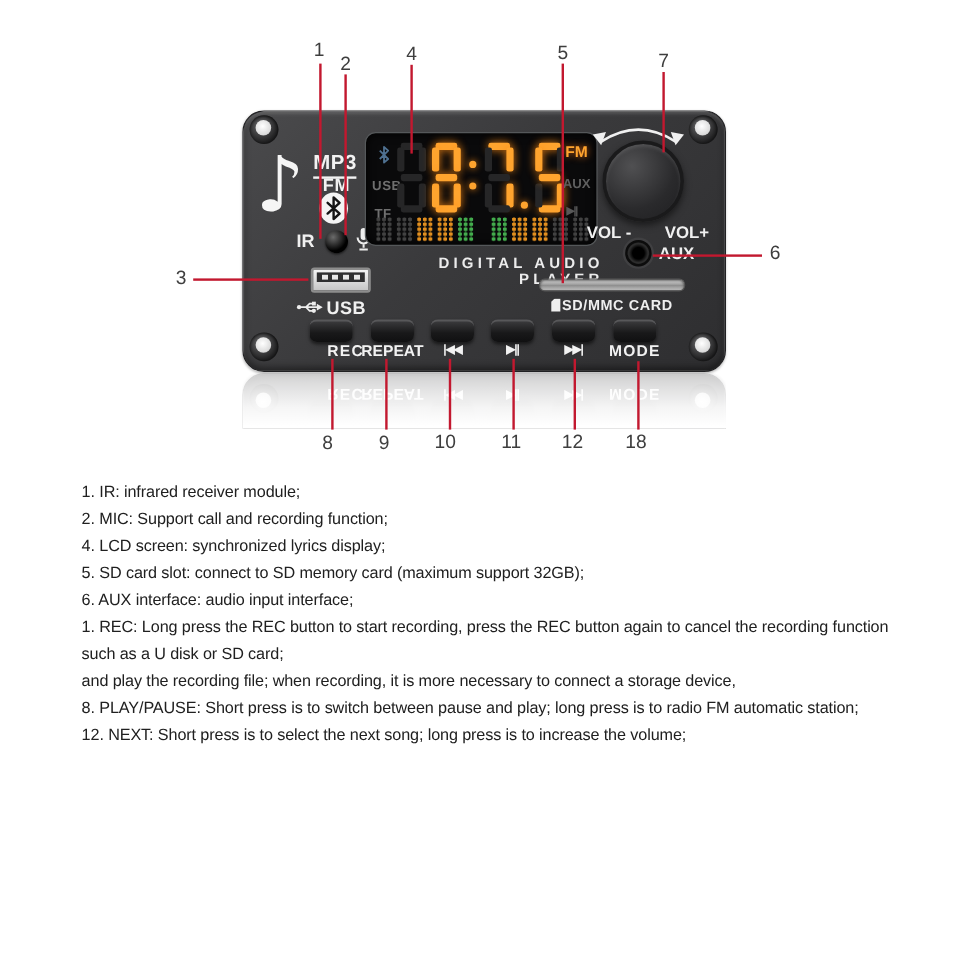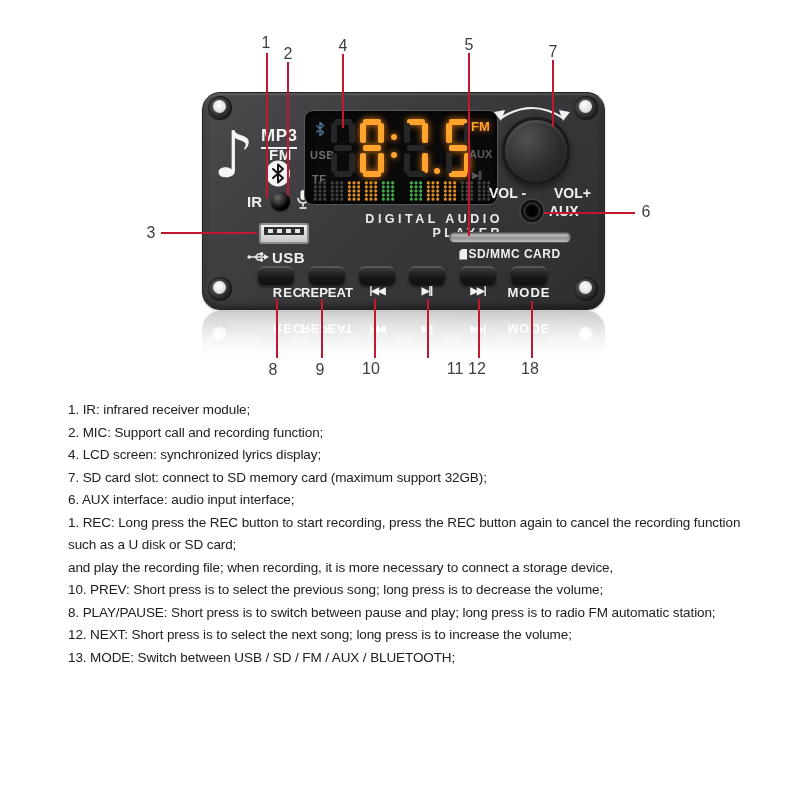--- a/index.html
+++ b/index.html
@@ -306,21 +306,21 @@
   <div class="co-num" style="left:266px;top:34px;">1</div>
   <div class="co-num" style="left:288px;top:45px;">2</div>
   <div class="co-num" style="left:151px;top:224px;">3</div>
   <div class="co-num" style="left:343px;top:37px;">4</div>
   <div class="co-num" style="left:469px;top:36px;">5</div>
   <div class="co-num" style="left:646px;top:203px;">6</div>
   <div class="co-num" style="left:553px;top:43px;">7</div>
   <div class="co-num" style="left:273px;top:361px;">8</div>
   <div class="co-num" style="left:320px;top:361px;">9</div>
   <div class="co-num" style="left:371px;top:360px;">10</div>
-  <div class="co-num" style="left:426px;top:360px;margin-left:29px;">11</div>
+  <div class="co-num" style="left:426px;top:360px;">11</div>
   <div class="co-num" style="left:477px;top:360px;">12</div>
   <div class="co-num" style="left:530px;top:360px;">18</div>
 
   <div class="co-line-v" style="left:266px;top:53px;height:146px;"></div>
   <div class="co-line-v" style="left:287px;top:62px;height:134px;"></div>
   <div class="co-line-h" style="left:161px;top:232px;width:96px;"></div>
   <div class="co-line-v" style="left:342px;top:54px;height:74px;"></div>
   <div class="co-line-v" style="left:468px;top:53px;height:183px;"></div>
   <div class="co-line-h" style="left:544px;top:212px;width:91px;"></div>
   <div class="co-line-v" style="left:552px;top:60px;height:67px;"></div>
@@ -328,24 +328,22 @@
   <div class="co-line-v" style="left:321px;top:299px;height:59px;"></div>
   <div class="co-line-v" style="left:374px;top:299px;height:59px;"></div>
   <div class="co-line-v" style="left:427px;top:299px;height:59px;"></div>
   <div class="co-line-v" style="left:478px;top:299px;height:59px;"></div>
   <div class="co-line-v" style="left:531px;top:301px;height:57px;"></div>
 
   <div class="desc">
     <div>1. IR: infrared receiver module;</div>
     <div>2. MIC: Support call and recording function;</div>
     <div>4. LCD screen: synchronized lyrics display;</div>
-    <div>7. SD card slot: connect to SD memory card (maximum support 32GB);</div>
+    <div>5. SD card slot: connect to SD memory card (maximum support 32GB);</div>
     <div>6. AUX interface: audio input interface;</div>
     <div>1. REC: Long press the REC button to start recording, press the REC button again to cancel the recording function</div>
     <div>such as a U disk or SD card;</div>
     <div>and play the recording file; when recording, it is more necessary to connect a storage device,</div>
-    <div>10. PREV: Short press is to select the previous song; long press is to decrease the volume;</div>
     <div>8. PLAY/PAUSE: Short press is to switch between pause and play; long press is to radio FM automatic station;</div>
     <div>12. NEXT: Short press is to select the next song; long press is to increase the volume;</div>
-    <div>13. MODE: Switch between USB / SD / FM / AUX / BLUETOOTH;</div>
   </div>
 
 </div>
 
 </body></html>

